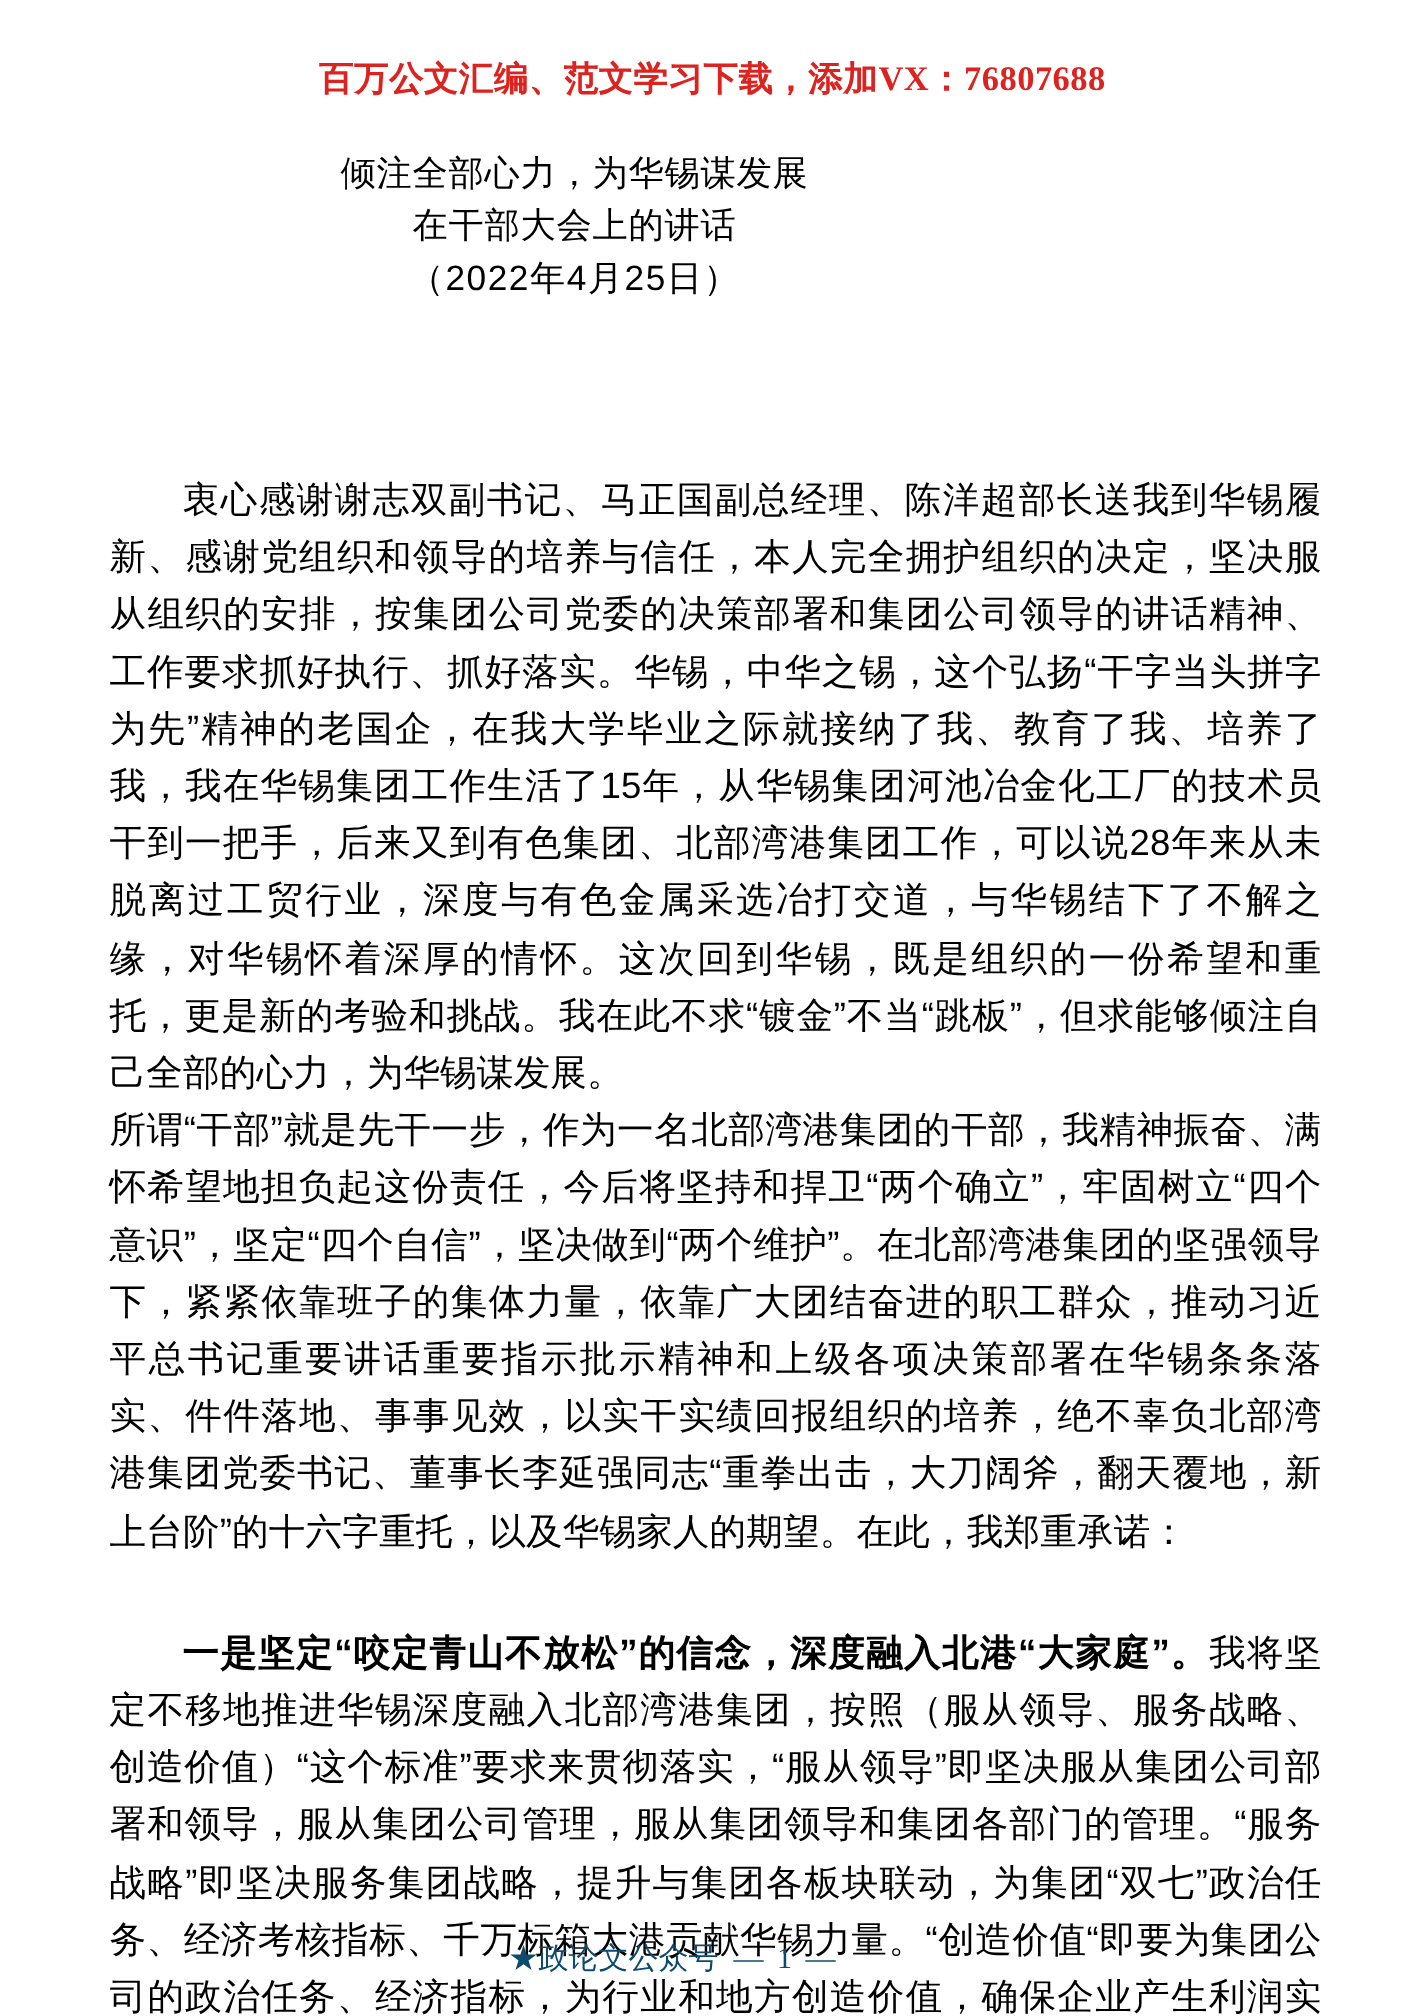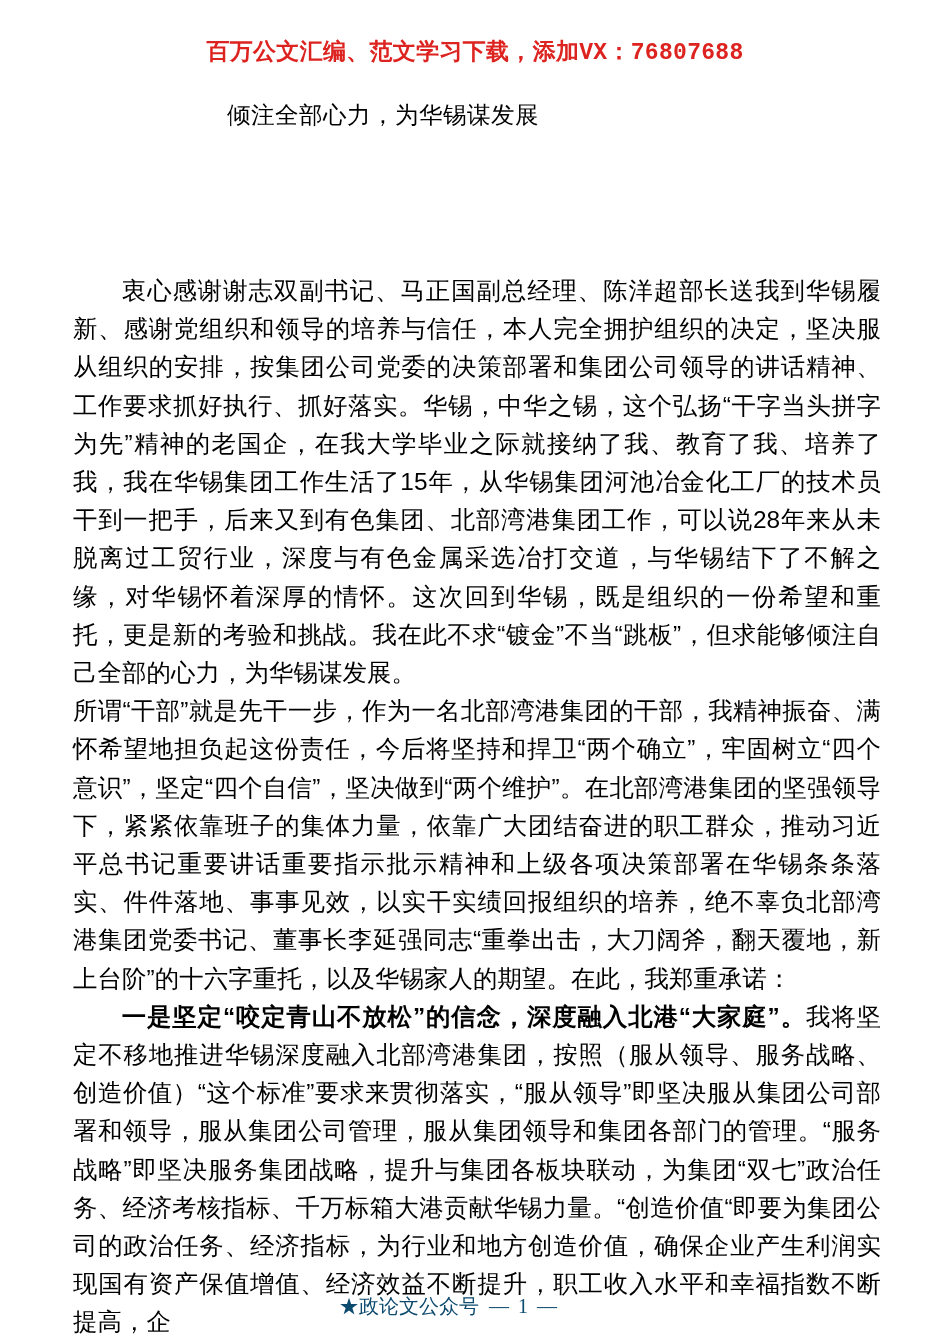--- a/index.html
+++ b/index.html
@@ -18,21 +18,21 @@
     color: #000000;
   }
 
   
   .promo-banner {
     position: absolute;
     top: 38px;
     left: 0;
     width: 950px;
     text-align: center;
-    font-family: Liberation Mono, monospace;
+    font-family: Liberation Serif, serif;
     font-size: 23px;
     line-height: 30px;
     font-weight: 700;
     color: #dd231f;
     letter-spacing: 0.3px;
     white-space: nowrap;
   }
 
   
   .title-block {
@@ -69,20 +69,21 @@
     text-justify: inter-character;
     letter-spacing: 0.1px;
   }
   .para {
     margin: 0;
     text-align: justify;
     text-justify: inter-character;
   }
   .para.indent {
     text-indent: 2em;
+    margin-top: 43px;
   }
   .bold-run {
     font-weight: 700;
   }
 
   
   .footer {
     position: absolute;
     bottom: 25px;
     left: 0;
@@ -108,20 +109,22 @@
 </style>
 </head>
 <body>
 
 <div class="page">
 
   <div class="promo-banner">百万公文汇编、范文学习下载，添加VX：76807688</div>
 
   <div class="title-block">
     <div class="title-line">倾注全部心力，为华锡谋发展</div>
+    <div class="title-line">在干部大会上的讲话</div>
+    <div class="title-line spaced">（2022年4月25日）</div>
   </div>
 
   <div class="body-text">
     <p class="para indent">衷心感谢谢志双副书记、马正国副总经理、陈洋超部长送我到华锡履新、感谢党组织和领导的培养与信任，本人完全拥护组织的决定，坚决服从组织的安排，按集团公司党委的决策部署和集团公司领导的讲话精神、工作要求抓好执行、抓好落实。华锡，中华之锡，这个弘扬“干字当头拼字为先”精神的老国企，在我大学毕业之际就接纳了我、教育了我、培养了我，我在华锡集团工作生活了15年，从华锡集团河池冶金化工厂的技术员干到一把手，后来又到有色集团、北部湾港集团工作，可以说28年来从未脱离过工贸行业，深度与有色金属采选冶打交道，与华锡结下了不解之缘，对华锡怀着深厚的情怀。这次回到华锡，既是组织的一份希望和重托，更是新的考验和挑战。我在此不求“镀金”不当“跳板”，但求能够倾注自己全部的心力，为华锡谋发展。</p>
     <p class="para">所谓“干部”就是先干一步，作为一名北部湾港集团的干部，我精神振奋、满怀希望地担负起这份责任，今后将坚持和捍卫“两个确立”，牢固树立“四个意识”，坚定“四个自信”，坚决做到“两个维护”。在北部湾港集团的坚强领导下，紧紧依靠班子的集体力量，依靠广大团结奋进的职工群众，推动习近平总书记重要讲话重要指示批示精神和上级各项决策部署在华锡条条落实、件件落地、事事见效，以实干实绩回报组织的培养，绝不辜负北部湾港集团党委书记、董事长李延强同志“重拳出击，大刀阔斧，翻天覆地，新上台阶”的十六字重托，以及华锡家人的期望。在此，我郑重承诺：</p>
     <p class="para indent"><span class="bold-run">一是坚定“咬定青山不放松”的信念，深度融入北港“大家庭”。</span><span>我将坚定不移地推进华锡深度融入北部湾港集团，按照（服从领导、服务战略、创造价值）“这个标准”要求来贯彻落实，“服从领导”即坚决服从集团公司部署和领导，服从集团公司管理，服从集团领导和集团各部门的管理。“服务战略”即坚决服务集团战略，提升与集团各板块联动，为集团“双七”政治任务、经济考核指标、千万标箱大港贡献华锡力量。“创造价值“即要为集团公司的政治任务、经济指标，为行业和地方创造价值，确保企业产生利润实现国有资产保值增值、经济效益不断提升，职工收入水平和幸福指数不断提高，企</span></p>
   </div>
 
   <div class="footer">
     <span class="footer-inner"><span class="footer-mark">★政论文公众号</span><span class="footer-page">— 1 —</span></span>

